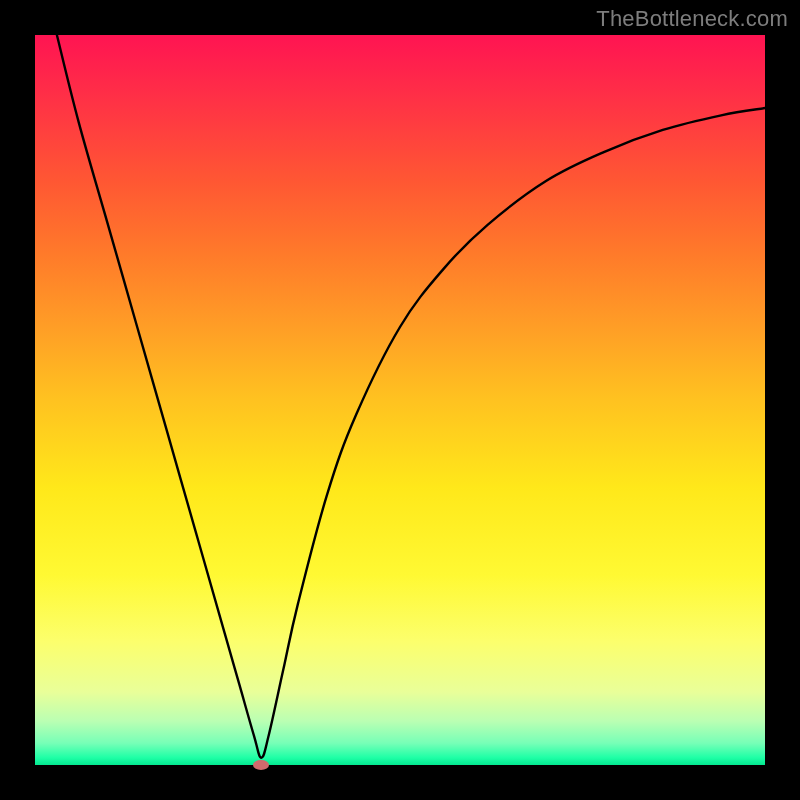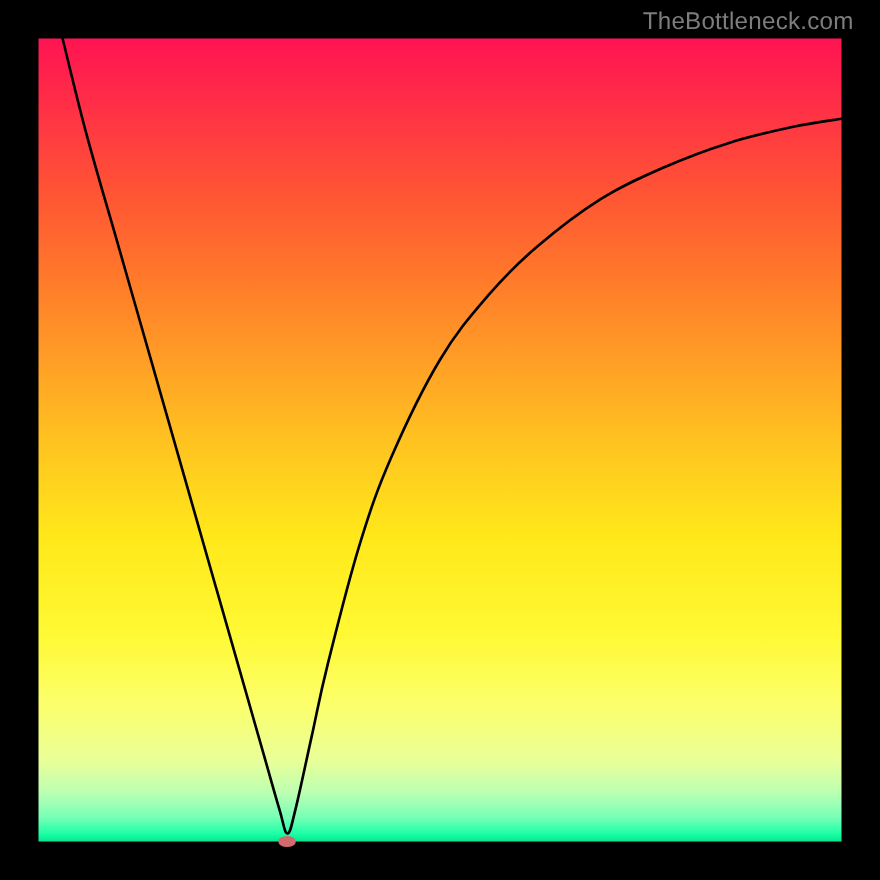--- a/index.html
+++ b/index.html
@@ -36,21 +36,21 @@
       #e9ff99 90%,
       #baffb3 94%,
       #77ffb7 97%,
       #1effa6 99%,
       #04e890 100%
     );
   }
   .watermark {
     position: absolute;
     top: 6px;
-    right: 24px;
+    right: 12px;
     color: #7d7d7d;
     font-size: 22px;
     letter-spacing: 0.2px;
     user-select: none;
   }
   svg.curve {
     position: absolute;
     left: 0;
     top: 0;
     width: 730px;

